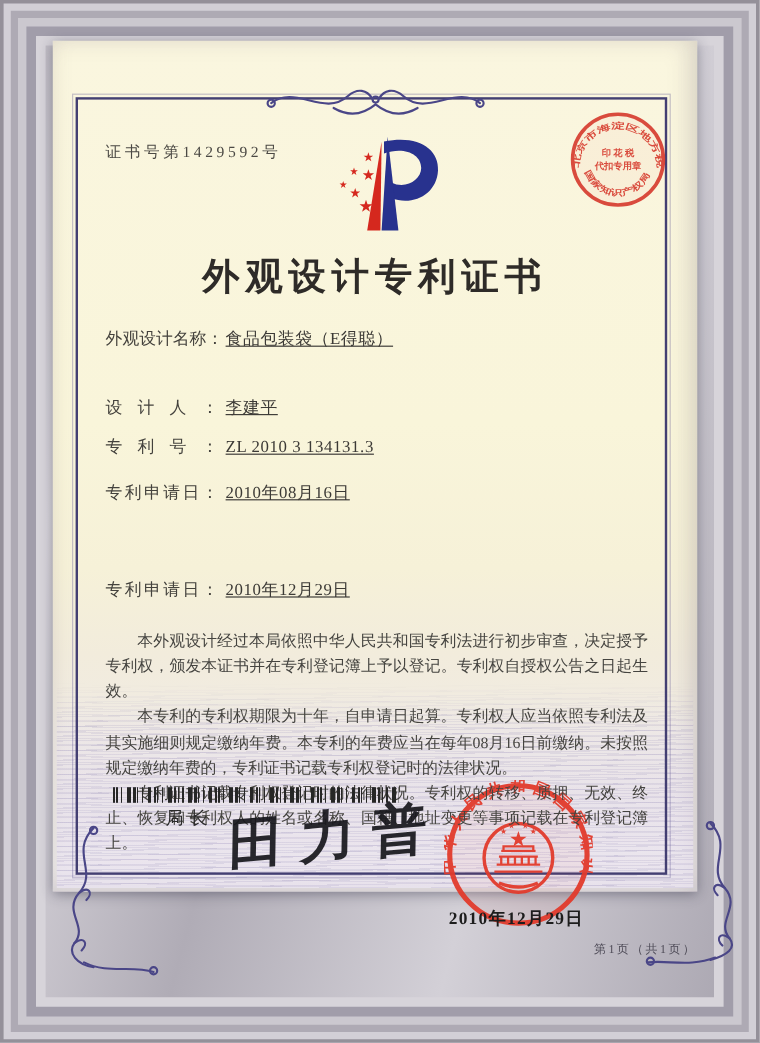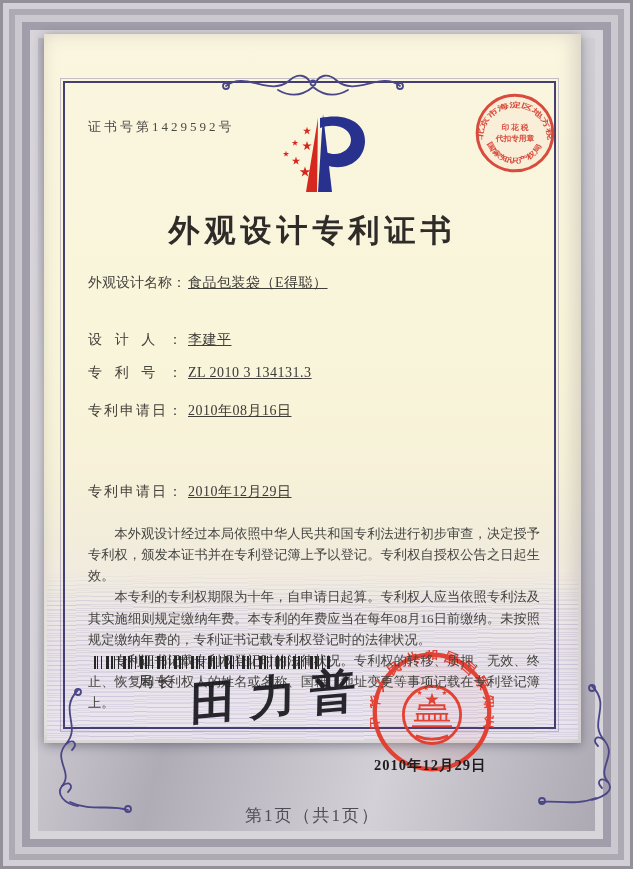--- a/index.html
+++ b/index.html
@@ -38,22 +38,22 @@
   .barcode{position:absolute;left:50px;top:622px;width:238px;height:13px;z-index:3;
     background:repeating-linear-gradient(90deg,#262626 0 2px,transparent 2px 3px,#262626 3px 4px,
       transparent 4px 7px,#262626 7px 8px,transparent 8px 12px,#262626 12px 15px,transparent 15px 17px);}
   .signer-label{position:absolute;left:94px;top:639px;font-size:15px;letter-spacing:5px;color:#2b2b2b;z-index:3;}
   .signature{position:absolute;left:146px;top:632px;font-size:46px;font-weight:600;color:#17171c;
     letter-spacing:14px;transform:rotate(-5deg) skewX(-6deg);opacity:.92;z-index:3;white-space:nowrap;}
   .seal{position:absolute;left:326px;top:616px;width:124px;height:124px;z-index:2;opacity:.95;}
   .seal-date{position:absolute;left:330px;top:722px;font-size:14.5px;font-weight:700;color:#1d1d1d;
     letter-spacing:1px;z-index:3;white-space:nowrap;}
   .tax-stamp{position:absolute;left:428px;top:56px;width:86px;height:86px;z-index:2;opacity:.9;}
-  .footer{position:absolute;left:0;right:0;top:750px;text-align:center;font-size:17px;
-    letter-spacing:2px;color:#4f4c58;z-index:3;margin-top:20px;}
+  .footer{position:absolute;left:0;right:0;top:750px;text-align:right;font-size:10px;
+    letter-spacing:2px;color:#4f4c58;z-index:3;}
 </style>
 </head>
 <body>
 
 <div class="stage">
   <div class="frame"></div>
 
   <div class="paper">
     <div class="guilloche"></div>
     <div class="border-line"></div>

